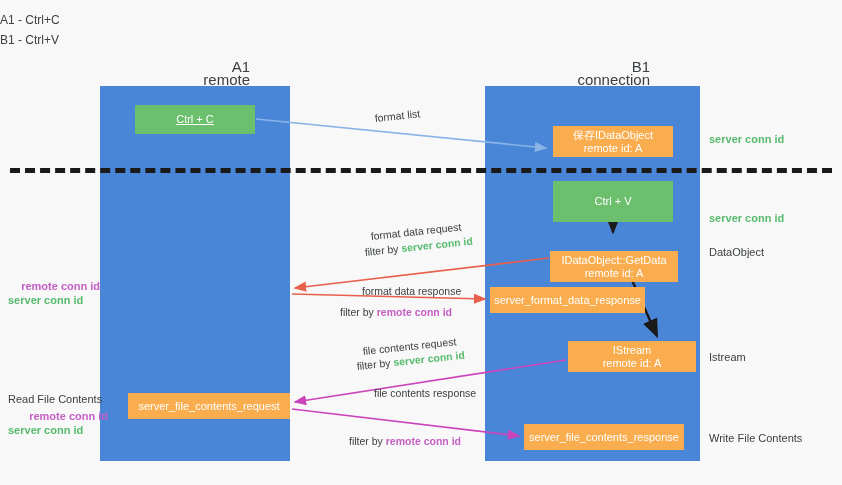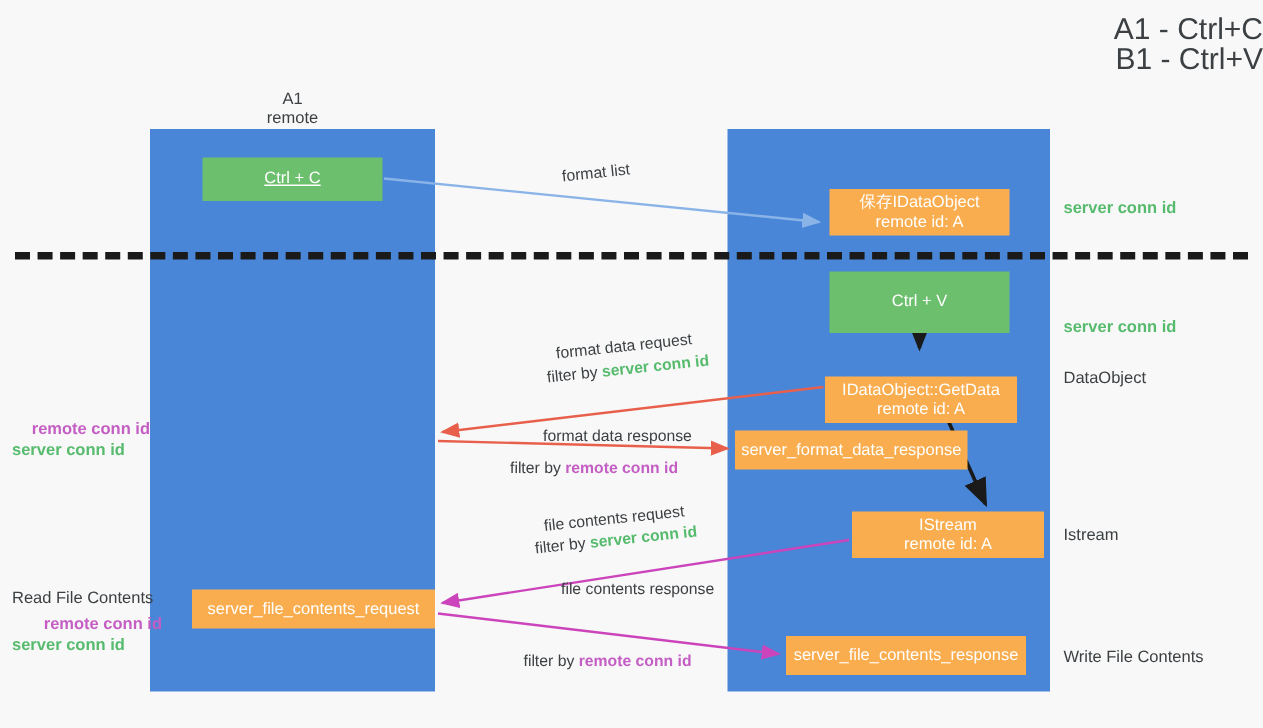--- a/index.html
+++ b/index.html
@@ -10,29 +10,29 @@
     position:relative;
     overflow:hidden;
     color:#3c4043;
   }
   #stage{position:absolute;inset:0;}
   .abs{position:absolute;}
 
   
   #title{
     left:0;right:0;top:10px;
-    text-align:right;
-    font-size:20px;line-height:20px;
+    text-align:left;
+    font-size:12px;line-height:20px;
     color:#3c4043;
     white-space:pre-line;
   }
 
   
   .col-head{
-    text-align:center;font-size:11px;line-height:13px;color:#3c4043;
+    text-align:right;font-size:15px;line-height:13px;color:#3c4043;
     white-space:pre-line;
   }
   #head-a{left:140px;top:60px;width:110px;}
   #head-b{left:540px;top:60px;width:110px;}
 
   
   .lane{background:#4a86d8;}
   #lane-a{left:100px;top:86px;width:190px;height:375px;}
   #lane-b{left:485px;top:86px;width:215px;height:375px;}
 
@@ -106,20 +106,22 @@
 </head>
 <body>
 
 <div id="stage">
 
   <div class="abs" id="title">A1 - Ctrl+C
 B1 - Ctrl+V</div>
 
   <div class="abs col-head" id="head-a">A1
 remote</div>
+  <div class="abs col-head" id="head-b">B1
+connection</div>
 
   <div class="abs lane" id="lane-a"></div>
   <div class="abs lane" id="lane-b"></div>
 
   <svg id="wires">
     <defs>
       <marker id="ar-blue" markerWidth="9" markerHeight="9" refX="7" refY="3.2" orient="auto">
         <path d="M0,0 L8,3.2 L0,6.4 z" fill="#8ab4e8"></path>
       </marker>
       <marker id="ar-red" markerWidth="9" markerHeight="9" refX="7" refY="3.2" orient="auto">

